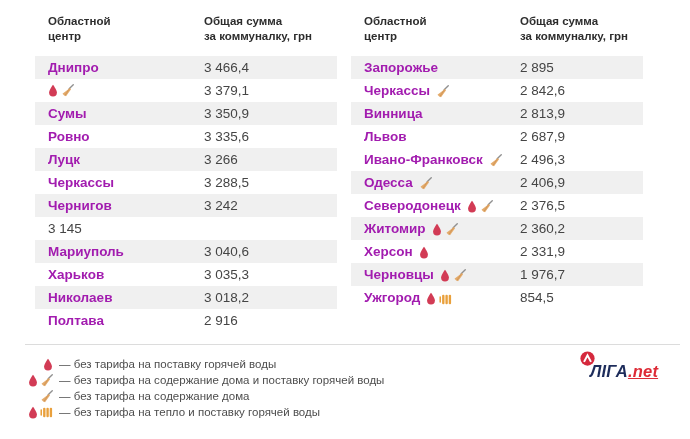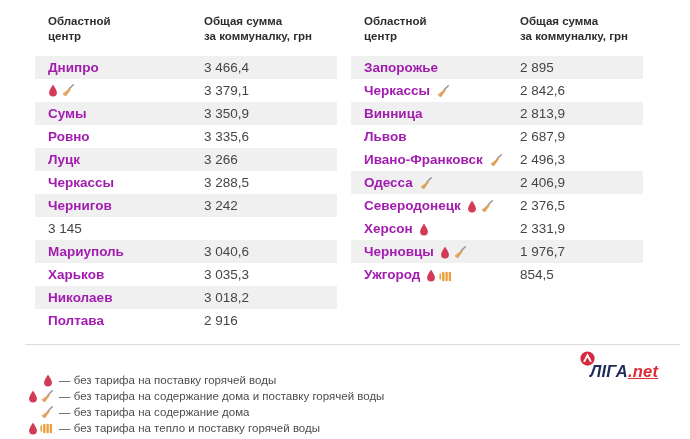--- a/index.html
+++ b/index.html
@@ -36,21 +36,21 @@
     display:flex; align-items:flex-end; gap:3px;
     white-space:nowrap;
   }
   .city .name { margin-right:3px; }
   .value { color:#454545; }
   .icon { display:inline-flex; align-items:center; }
   .separator {
     position:absolute; top:344px; left:25px; width:655px;
     border-top:1px solid #dcdcdc;
   }
-  .legend { position:absolute; top:372px; left:0; }
+  .legend { position:absolute; top:356px; left:0; }
   .legend-line {
     display:flex; align-items:center;
     height:16px; padding-left:26px;
     font-size:11.5px; color:#4d4d4d;
   }
   .legend-icons {
     width:27px; display:flex; justify-content:flex-end;
     align-items:center; gap:2px; margin-right:6px;
   }
   .logo { position:absolute; top:351px; left:580px; width:95px; height:36px; }
@@ -232,20 +232,38 @@
             </span>
             <span class="icon">
               <svg width="13" height="13" viewBox="0 0 14 14">
                 <path d="M13.2 0.9 L8.8 5.2" stroke="#909090" stroke-width="1.5" stroke-linecap="round"></path>
                 <path d="M9.6 4.4 L1.6 10.6 L3.2 12.2 L5.4 13.3 L10.8 5.6 Z" fill="#e3aa6a"></path>
                 <path d="M9.2 4.9 L4.2 12.4" stroke="#c98d4f" stroke-width="0.7"></path>
               </svg>
             </span>
           </div>
           <div class="value">2 376,5</div>
+        </div>
+        <div class="row stripe">
+          <div class="city">
+            <span class="name">Житомир</span>
+            <span class="icon">
+              <svg width="10" height="13" viewBox="0 0 12 15">
+                <path d="M6 0.5C6 0.5 1.3 6.8 1.3 10a4.7 4.7 0 0 0 9.4 0C10.7 6.8 6 0.5 6 0.5Z" fill="#d23b55"></path>
+              </svg>
+            </span>
+            <span class="icon">
+              <svg width="13" height="13" viewBox="0 0 14 14">
+                <path d="M13.2 0.9 L8.8 5.2" stroke="#909090" stroke-width="1.5" stroke-linecap="round"></path>
+                <path d="M9.6 4.4 L1.6 10.6 L3.2 12.2 L5.4 13.3 L10.8 5.6 Z" fill="#e3aa6a"></path>
+                <path d="M9.2 4.9 L4.2 12.4" stroke="#c98d4f" stroke-width="0.7"></path>
+              </svg>
+            </span>
+          </div>
+          <div class="value">2 360,2</div>
         </div>
         <div class="row">
           <div class="city">
             <span class="name">Херсон</span>
             <span class="icon">
               <svg width="10" height="13" viewBox="0 0 12 15">
                 <path d="M6 0.5C6 0.5 1.3 6.8 1.3 10a4.7 4.7 0 0 0 9.4 0C10.7 6.8 6 0.5 6 0.5Z" fill="#d23b55"></path>
               </svg>
             </span>
           </div>

